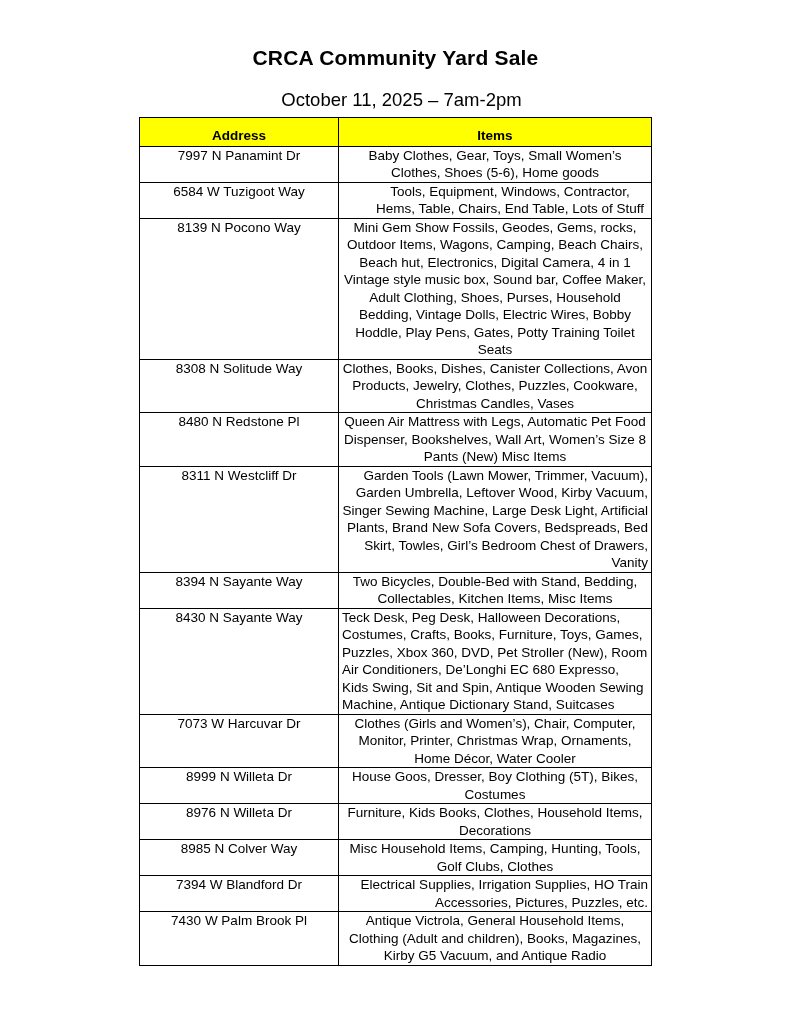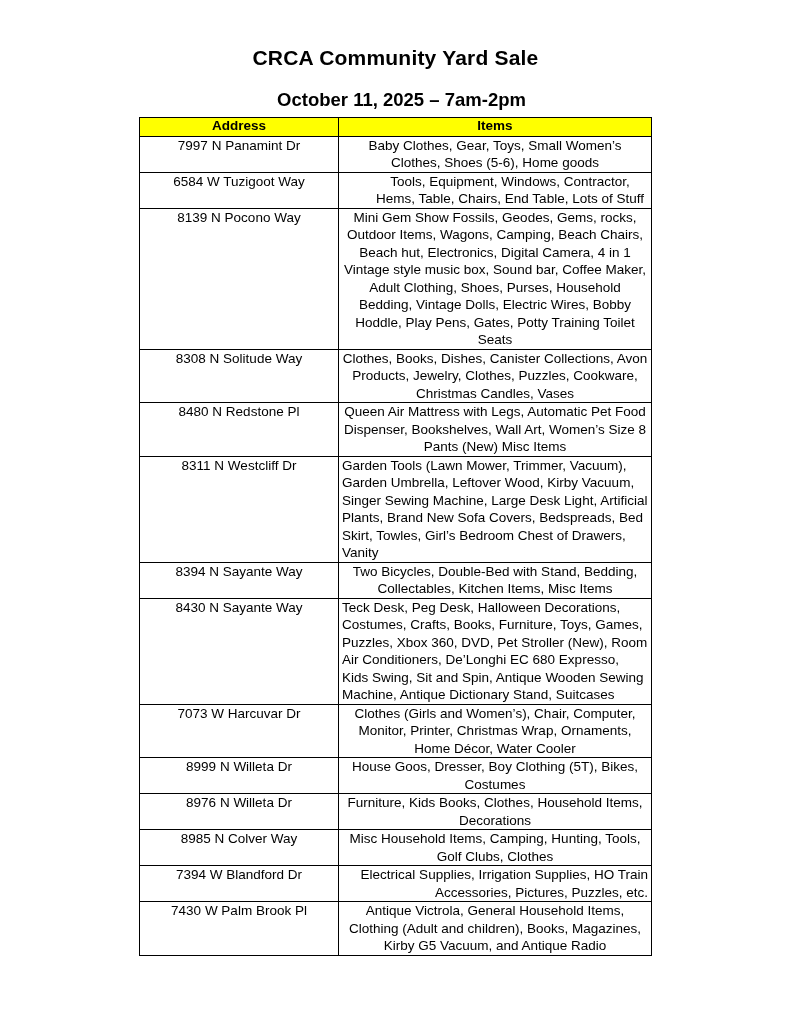--- a/index.html
+++ b/index.html
@@ -19,39 +19,39 @@
     text-align: center;
     font-size: 21px;
     font-weight: bold;
     line-height: 1.28;
     letter-spacing: 0.2px;
   }
   .page-subtitle {
     margin: 0 0 5px 0;
     text-align: center;
     font-size: 18.5px;
-    font-weight: bold;
+    font-weight: normal;
     line-height: 1.28;
     padding-left: 12px;
   }
   table.sale-table {
     border-collapse: collapse;
     table-layout: fixed;
     width: 512px;
     margin: 0 auto;
   }
   .sale-table th,
   .sale-table td {
     border: 1.5px solid #000000;
   }
   .sale-table th {
     font-size: 13.5px;
     font-weight: bold;
     text-align: center;
-    padding: 0 0 3px 0;
+    padding: 10px 0 3px 0;
   }
   .sale-table td {
     font-size: 13.5px;
     line-height: 17.5px;
     vertical-align: top;
     padding: 0 3px;
   }
   .sale-table col.address-col { width: 199px; }
   .sale-table col.items-col   { width: 313px; }
   td.address-cell { text-align: center; }
@@ -91,21 +91,21 @@
         <tr>
     <td class="address-cell">8308 N Solitude Way</td>
     <td class="items-cell" style="text-align: center;">Clothes, Books, Dishes, Canister Collections, Avon Products, Jewelry, Clothes, Puzzles, Cookware, Christmas Candles, Vases</td>
   </tr>
         <tr>
     <td class="address-cell">8480 N Redstone Pl</td>
     <td class="items-cell" style="text-align: center; margin-top: 36px;">Queen Air Mattress with Legs, Automatic Pet Food Dispenser, Bookshelves, Wall Art, Women’s Size 8 Pants (New) Misc Items</td>
   </tr>
         <tr>
     <td class="address-cell">8311 N Westcliff Dr</td>
-    <td class="items-cell" style="text-align: left;">Garden Tools (Lawn Mower, Trimmer, Vacuum), Garden Umbrella, Leftover Wood, Kirby Vacuum, Singer Sewing Machine, Large Desk Light, Artificial Plants, Brand New Sofa Covers, Bedspreads, Bed Skirt, Towles, Girl’s Bedroom Chest of Drawers, Vanity</td>
+    <td class="items-cell" style="text-align: right;">Garden Tools (Lawn Mower, Trimmer, Vacuum), Garden Umbrella, Leftover Wood, Kirby Vacuum, Singer Sewing Machine, Large Desk Light, Artificial Plants, Brand New Sofa Covers, Bedspreads, Bed Skirt, Towles, Girl’s Bedroom Chest of Drawers, Vanity</td>
   </tr>
         <tr>
     <td class="address-cell">8394 N Sayante Way</td>
     <td class="items-cell" style="text-align: center;">Two Bicycles, Double-Bed with Stand, Bedding, Collectables, Kitchen Items, Misc Items</td>
   </tr>
         <tr>
     <td class="address-cell">8430 N Sayante Way</td>
     <td class="items-cell" style="text-align: left;">Teck Desk, Peg Desk, Halloween Decorations, Costumes, Crafts, Books, Furniture, Toys, Games, Puzzles, Xbox 360, DVD, Pet Stroller (New), Room Air Conditioners, De’Longhi EC 680 Expresso, Kids Swing, Sit and Spin, Antique Wooden Sewing Machine, Antique Dictionary Stand, Suitcases</td>
   </tr>
         <tr>

